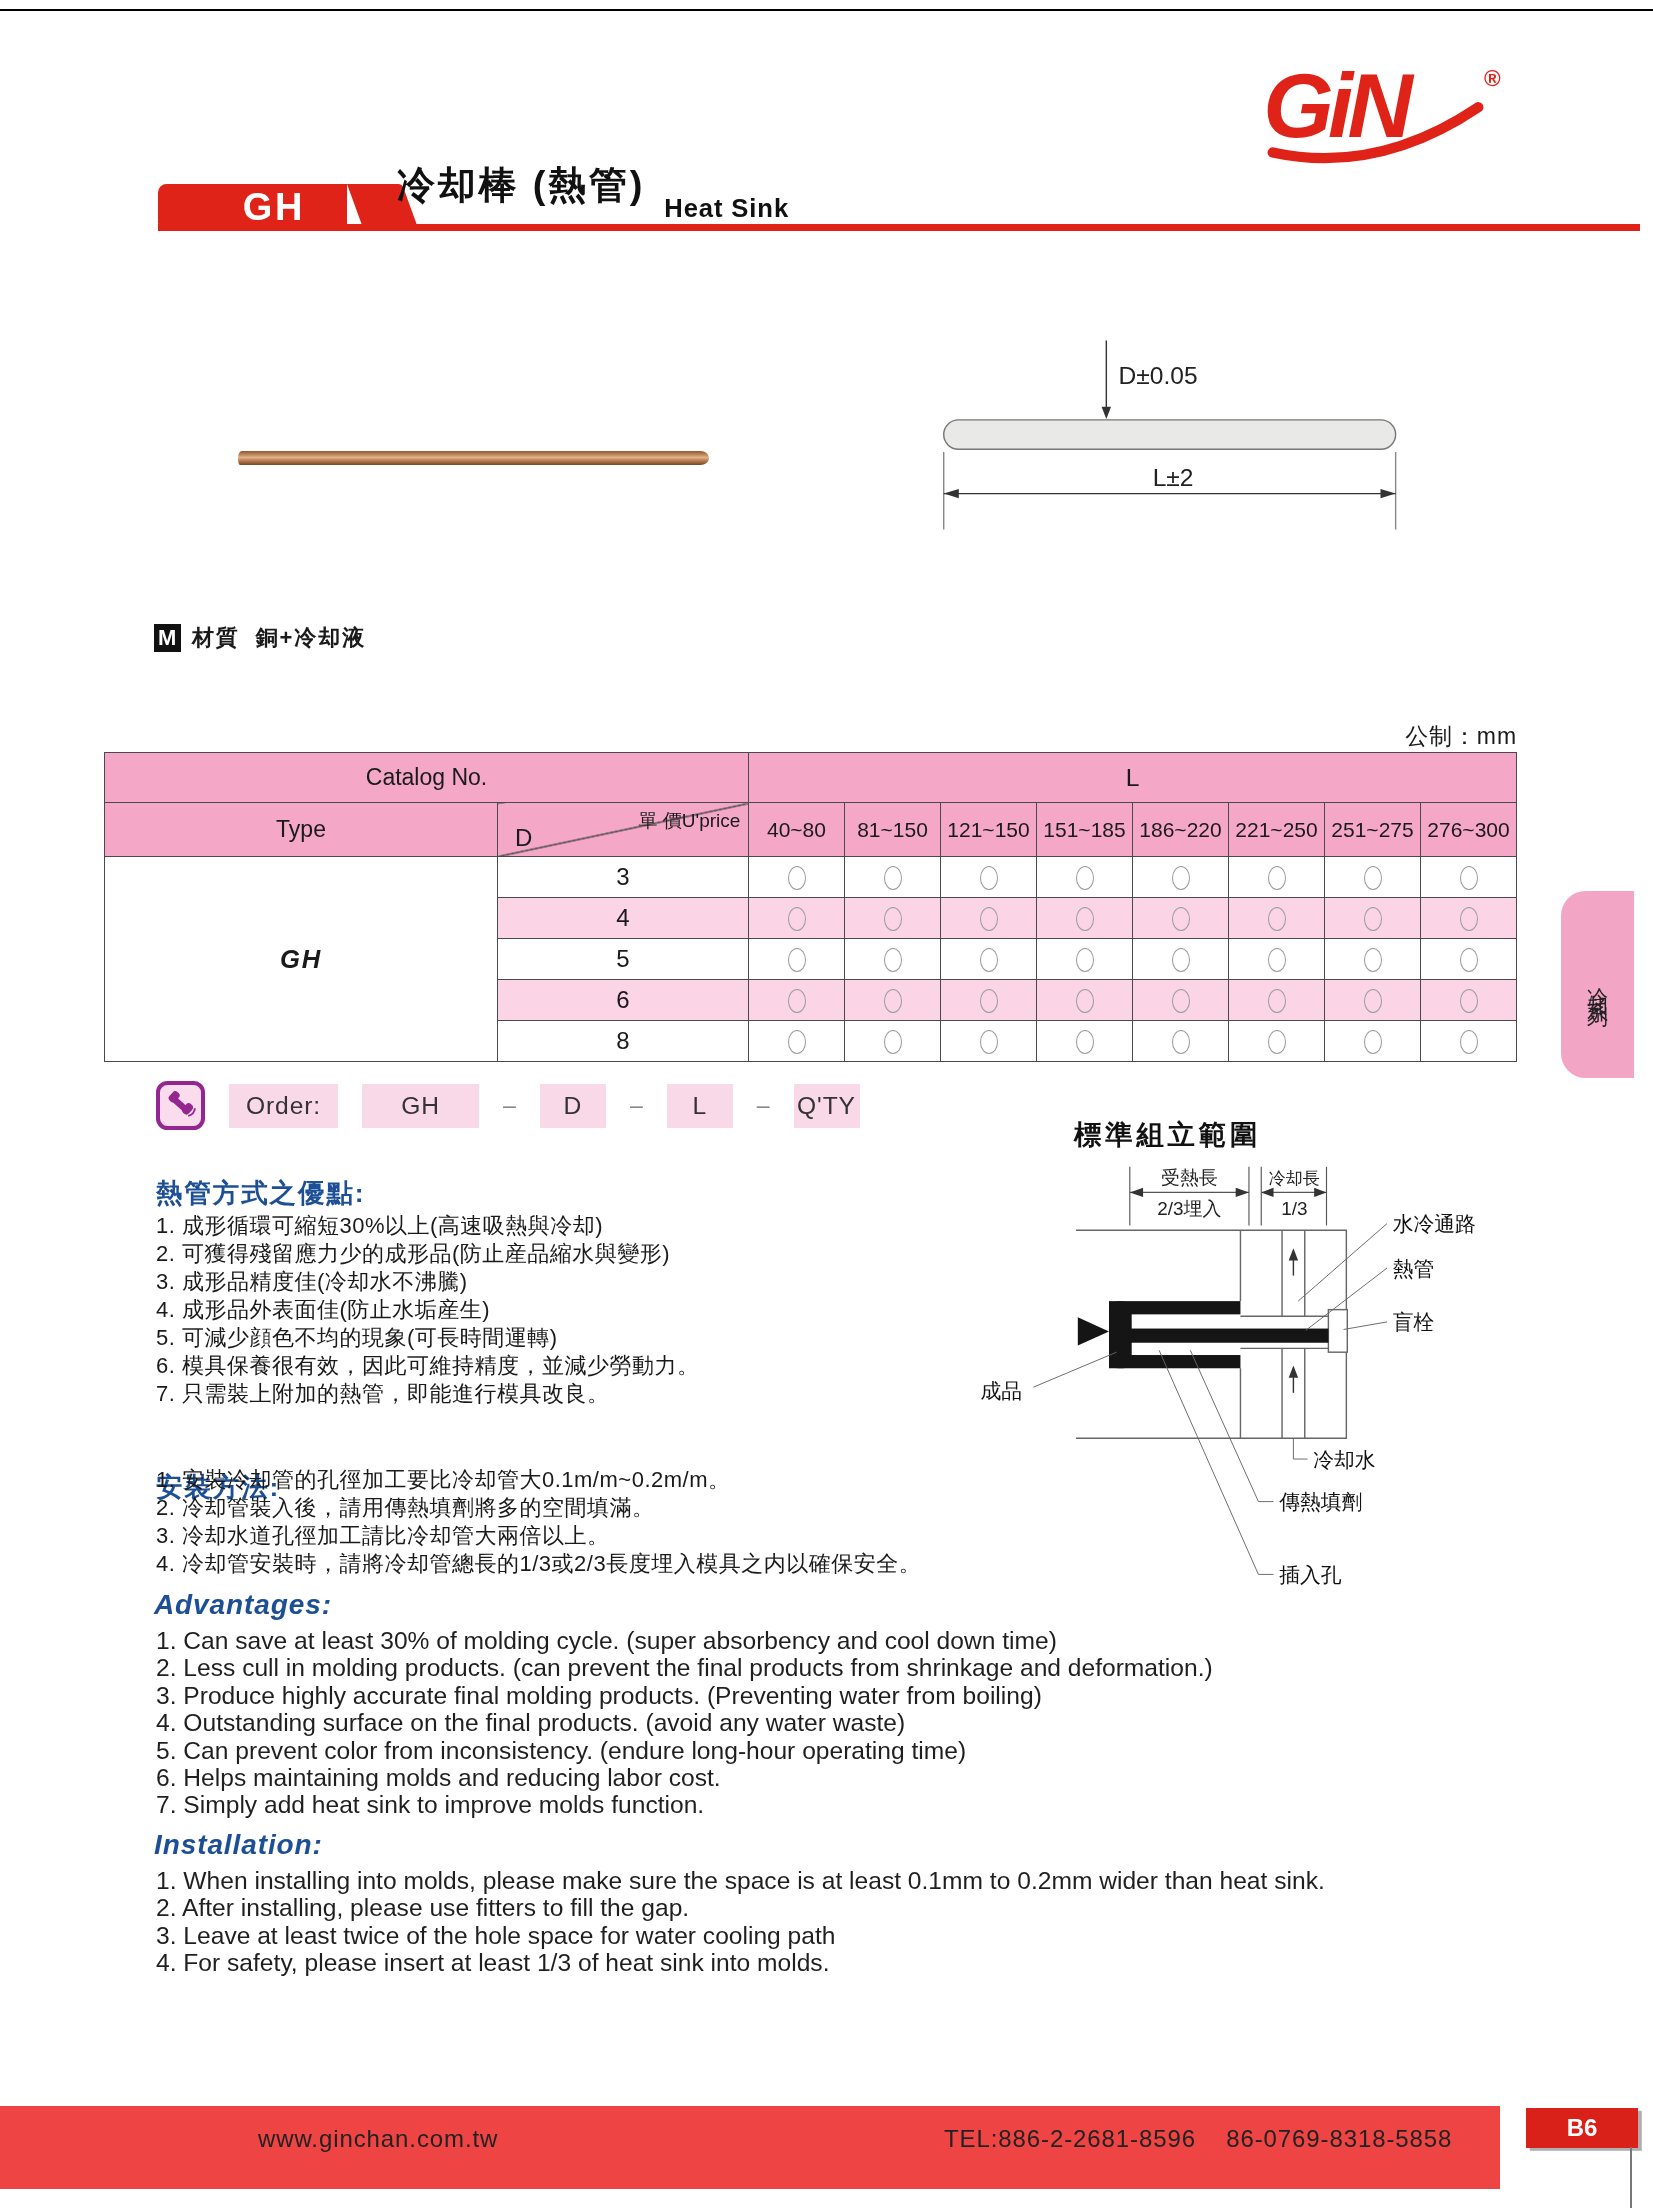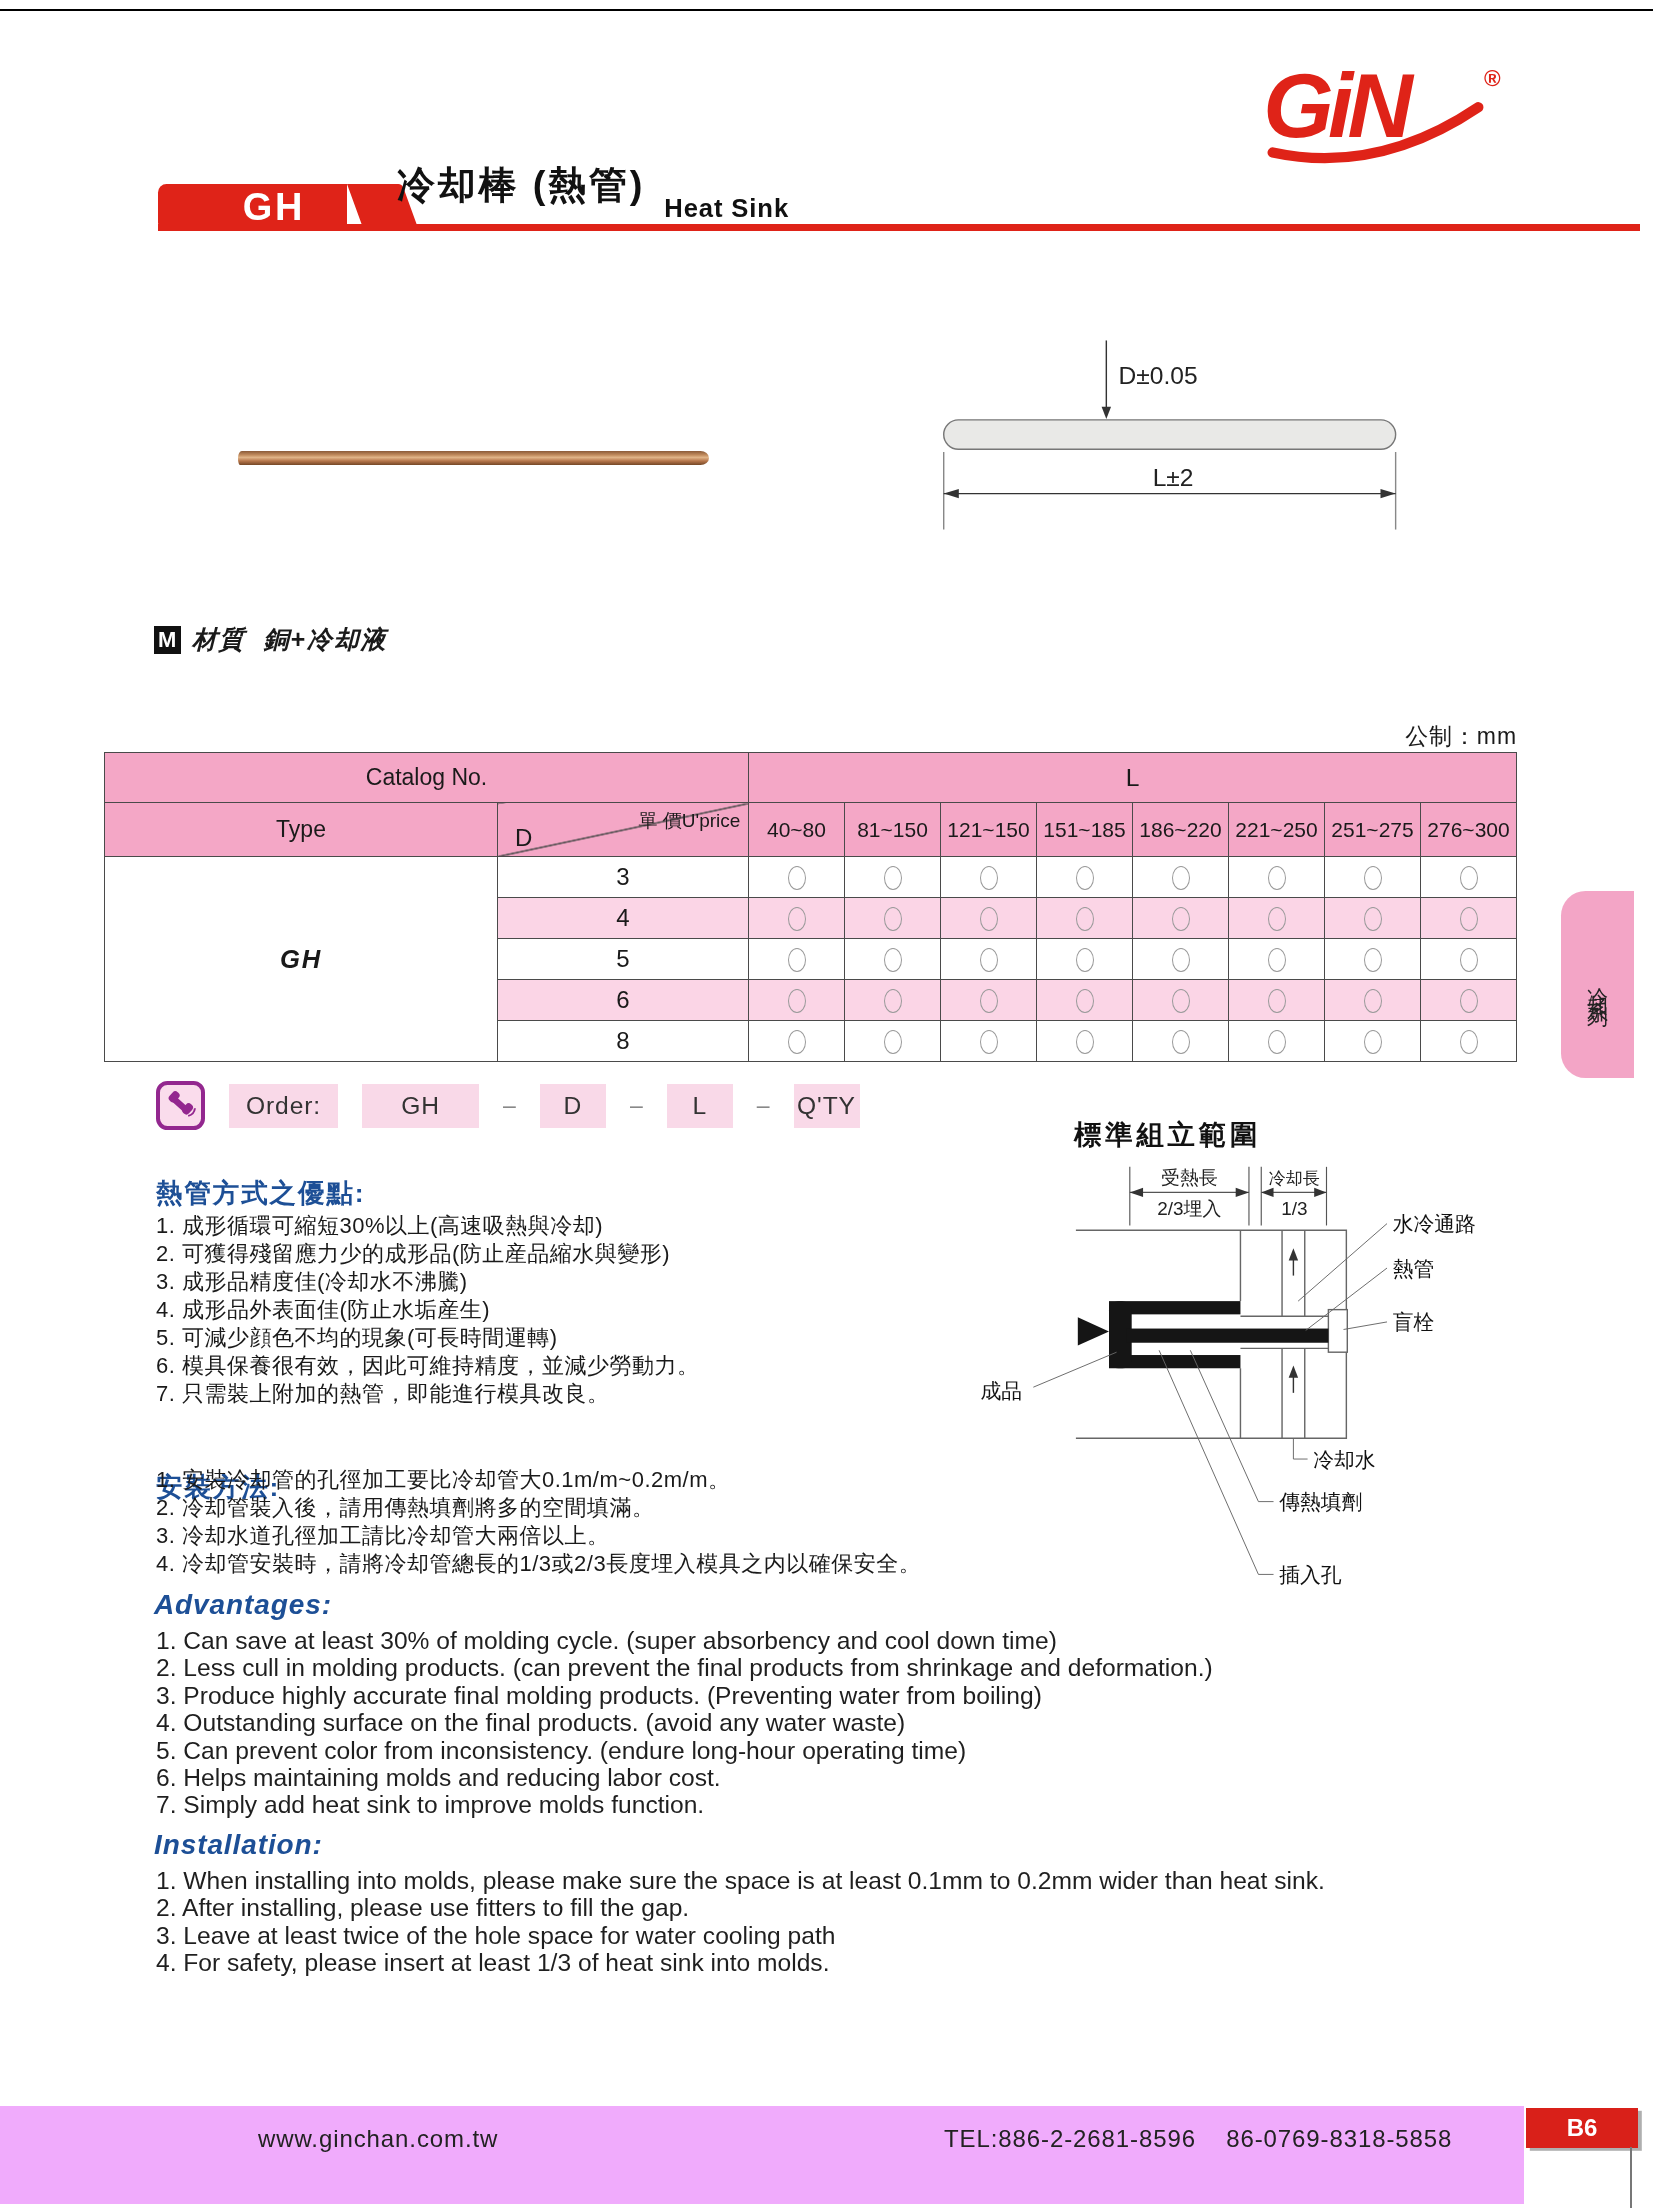--- a/index.html
+++ b/index.html
@@ -23,21 +23,21 @@
   .title-en{font-size:25.6px;font-weight:bold;letter-spacing:0.9px;padding-bottom:7.6px;color:#111;}
 
   
   .rod{left:238px;top:451px;width:471px;height:14px;border-radius:3.8px 8.5px 8.5px 1.9px / 50%;
        background:linear-gradient(to bottom,#8a5a38,#c08a5c 28%,#e0b488 46%,#b5754a 72%,#744826);}
 
   
   .material{left:154px;top:623px;display:flex;align-items:center;gap:11.4px;}
   .m-badge{width:26.5px;height:28px;background:#111;color:#fff;font-size:22px;font-weight:bold;
            display:flex;align-items:center;justify-content:center;}
-  .m-text{font-size:25px;font-weight:600;letter-spacing:1.9px;white-space:pre;font-style:italic;}
+  .m-text{font-size:22px;font-weight:600;letter-spacing:1.9px;white-space:pre;}
 
   .metric{right:136px;top:721px;font-size:23px;letter-spacing:0.9px;}
 
   
   .spec{left:104px;top:752px;}
   table{border-collapse:collapse;table-layout:fixed;width:1413px;border:1.9px solid #555;}
   td{border:0.9px solid #4a4a4a;text-align:center;vertical-align:middle;padding:0;font-size:23px;color:#1a1a1a;}
   tr.h1{height:50px;} tr.h2{height:54px;} tr.br{height:41px;}
   .hdr{background:#F4A7C6;}
   .l-big{font-size:24.6px;}
@@ -66,21 +66,21 @@
   .sec-title-en{font-size:28px;font-weight:bold;font-style:italic;color:#1d4f96;letter-spacing:0.9px;white-space:nowrap;}
   .zl{font-size:22px;line-height:28px;letter-spacing:0.5px;white-space:nowrap;}
   .el{font-size:24.6px;line-height:27.4px;white-space:nowrap;color:#1f1f1f;}
 
   
   .side-tab{left:1561px;top:891px;width:73px;height:187px;background:#F3A5C6;border-radius:24.6px 0 0 24.6px;
             display:flex;align-items:center;justify-content:center;}
   .side-tab span{writing-mode:vertical-rl;font-size:21px;letter-spacing:6.6px;color:#222;}
 
   
-  .footer-band{left:0;top:2106px;width:1500px;height:98px;background:#f0abfc;padding-left:24px;}
+  .footer-band{left:0;top:2106px;width:1500px;height:83px;background:#ef4444;}
   .website{position:absolute;left:258px;top:19px;font-size:24px;letter-spacing:0.9px;color:#222;}
   .tel{position:absolute;left:944px;top:19px;font-size:24px;letter-spacing:0.9px;color:#222;white-space:pre;}
   .b6{left:1526px;top:2108px;width:112px;height:40px;background:#d92019;color:#fff;font-size:24px;font-weight:bold;
       display:flex;align-items:center;justify-content:center;box-shadow:3.8px 2.8px 0 rgba(110,110,110,0.55);}
   .corner-line{left:1630px;top:2147px;width:1.9px;height:61px;background:#777;}
 
   svg text{font-family:"Liberation Sans","DejaVu Sans",sans-serif;}
 </style>
 </head>
 <body>

